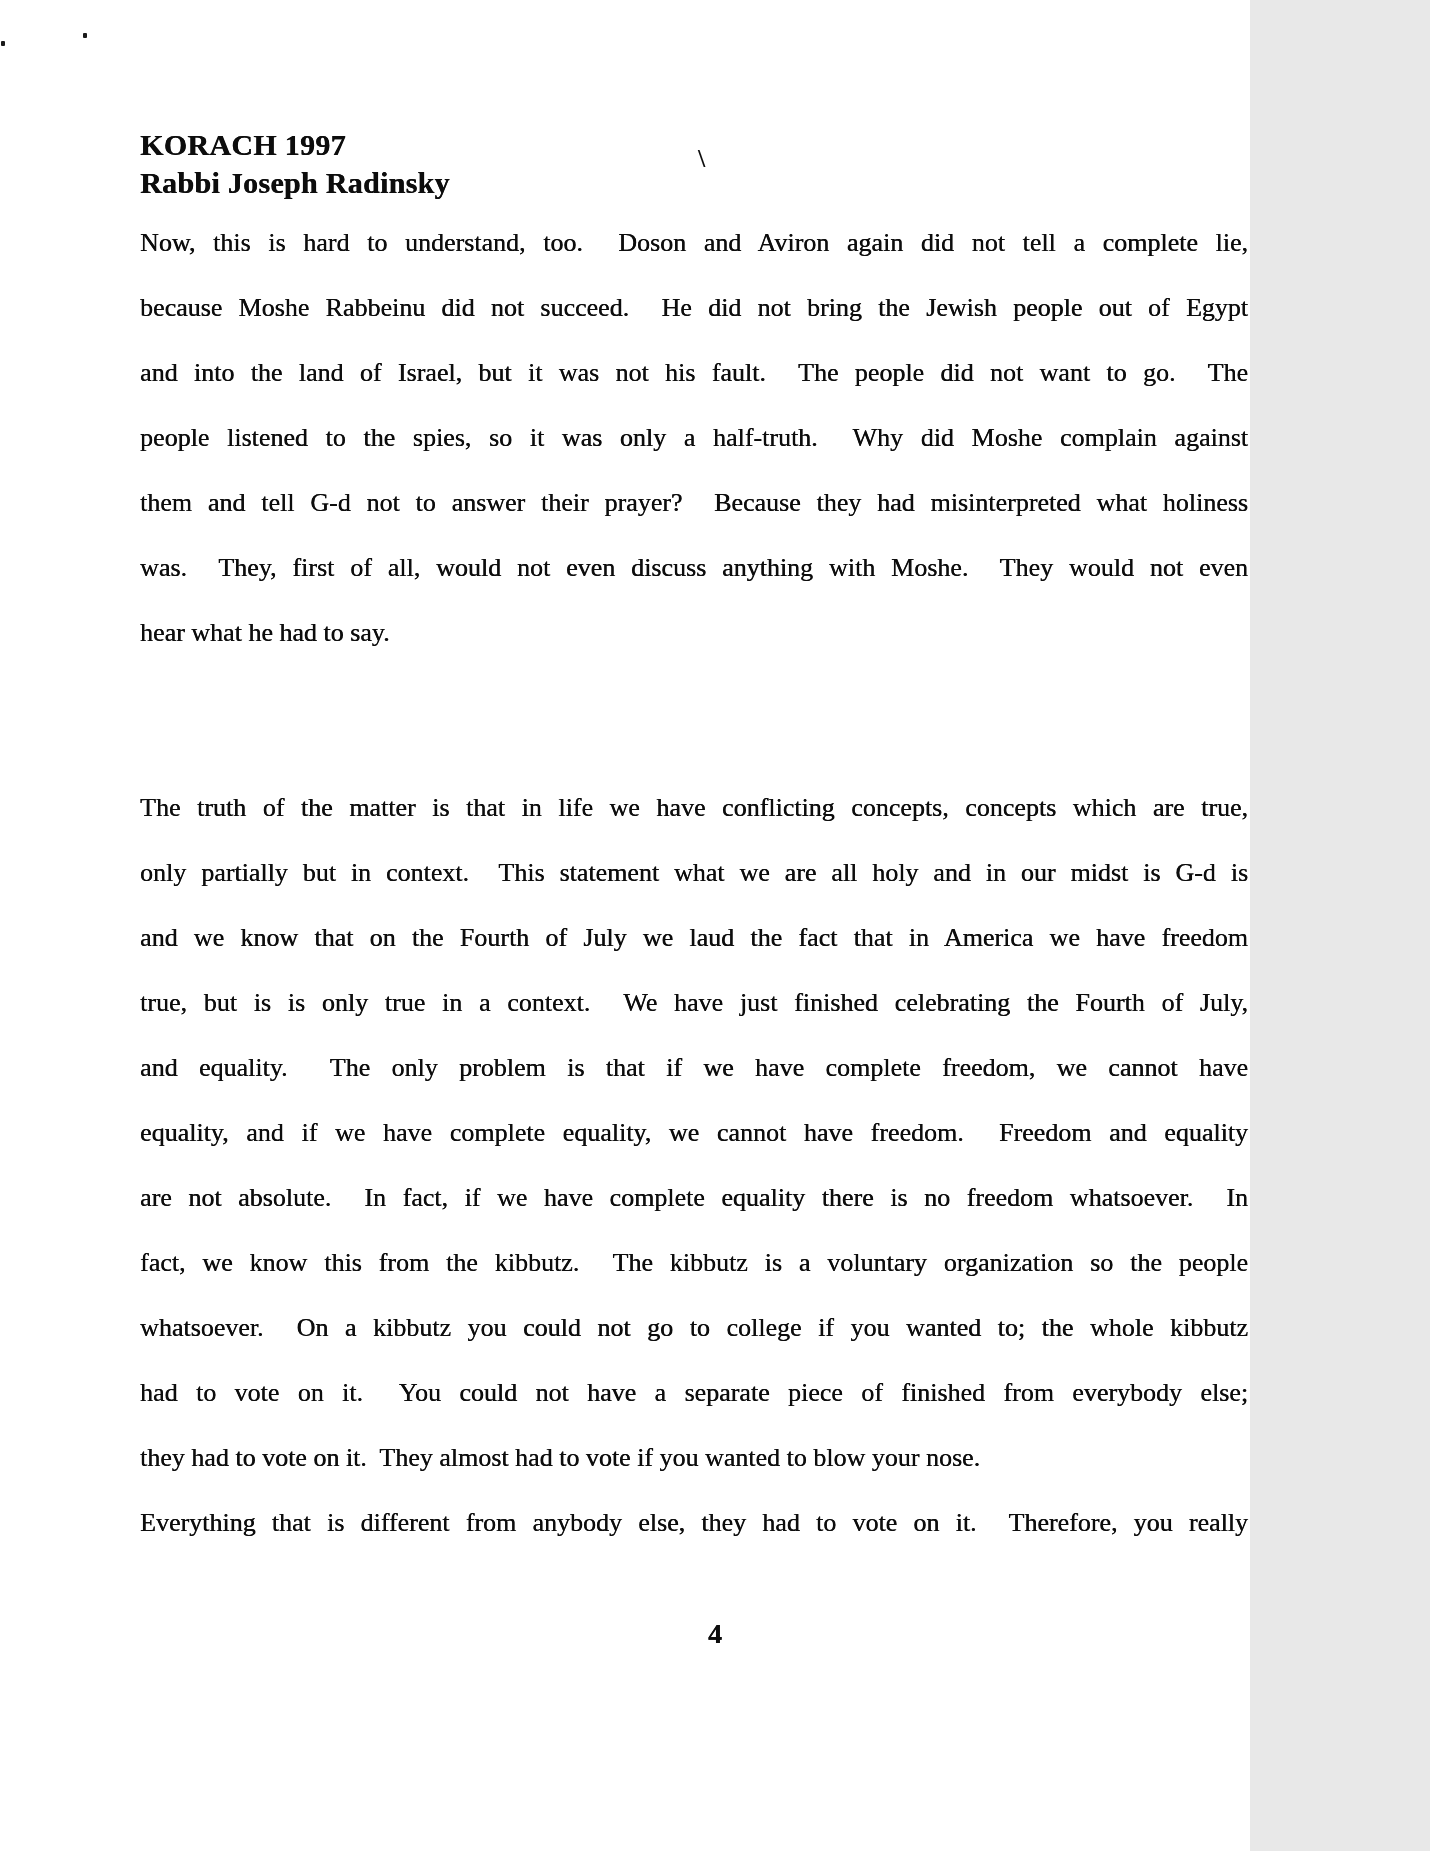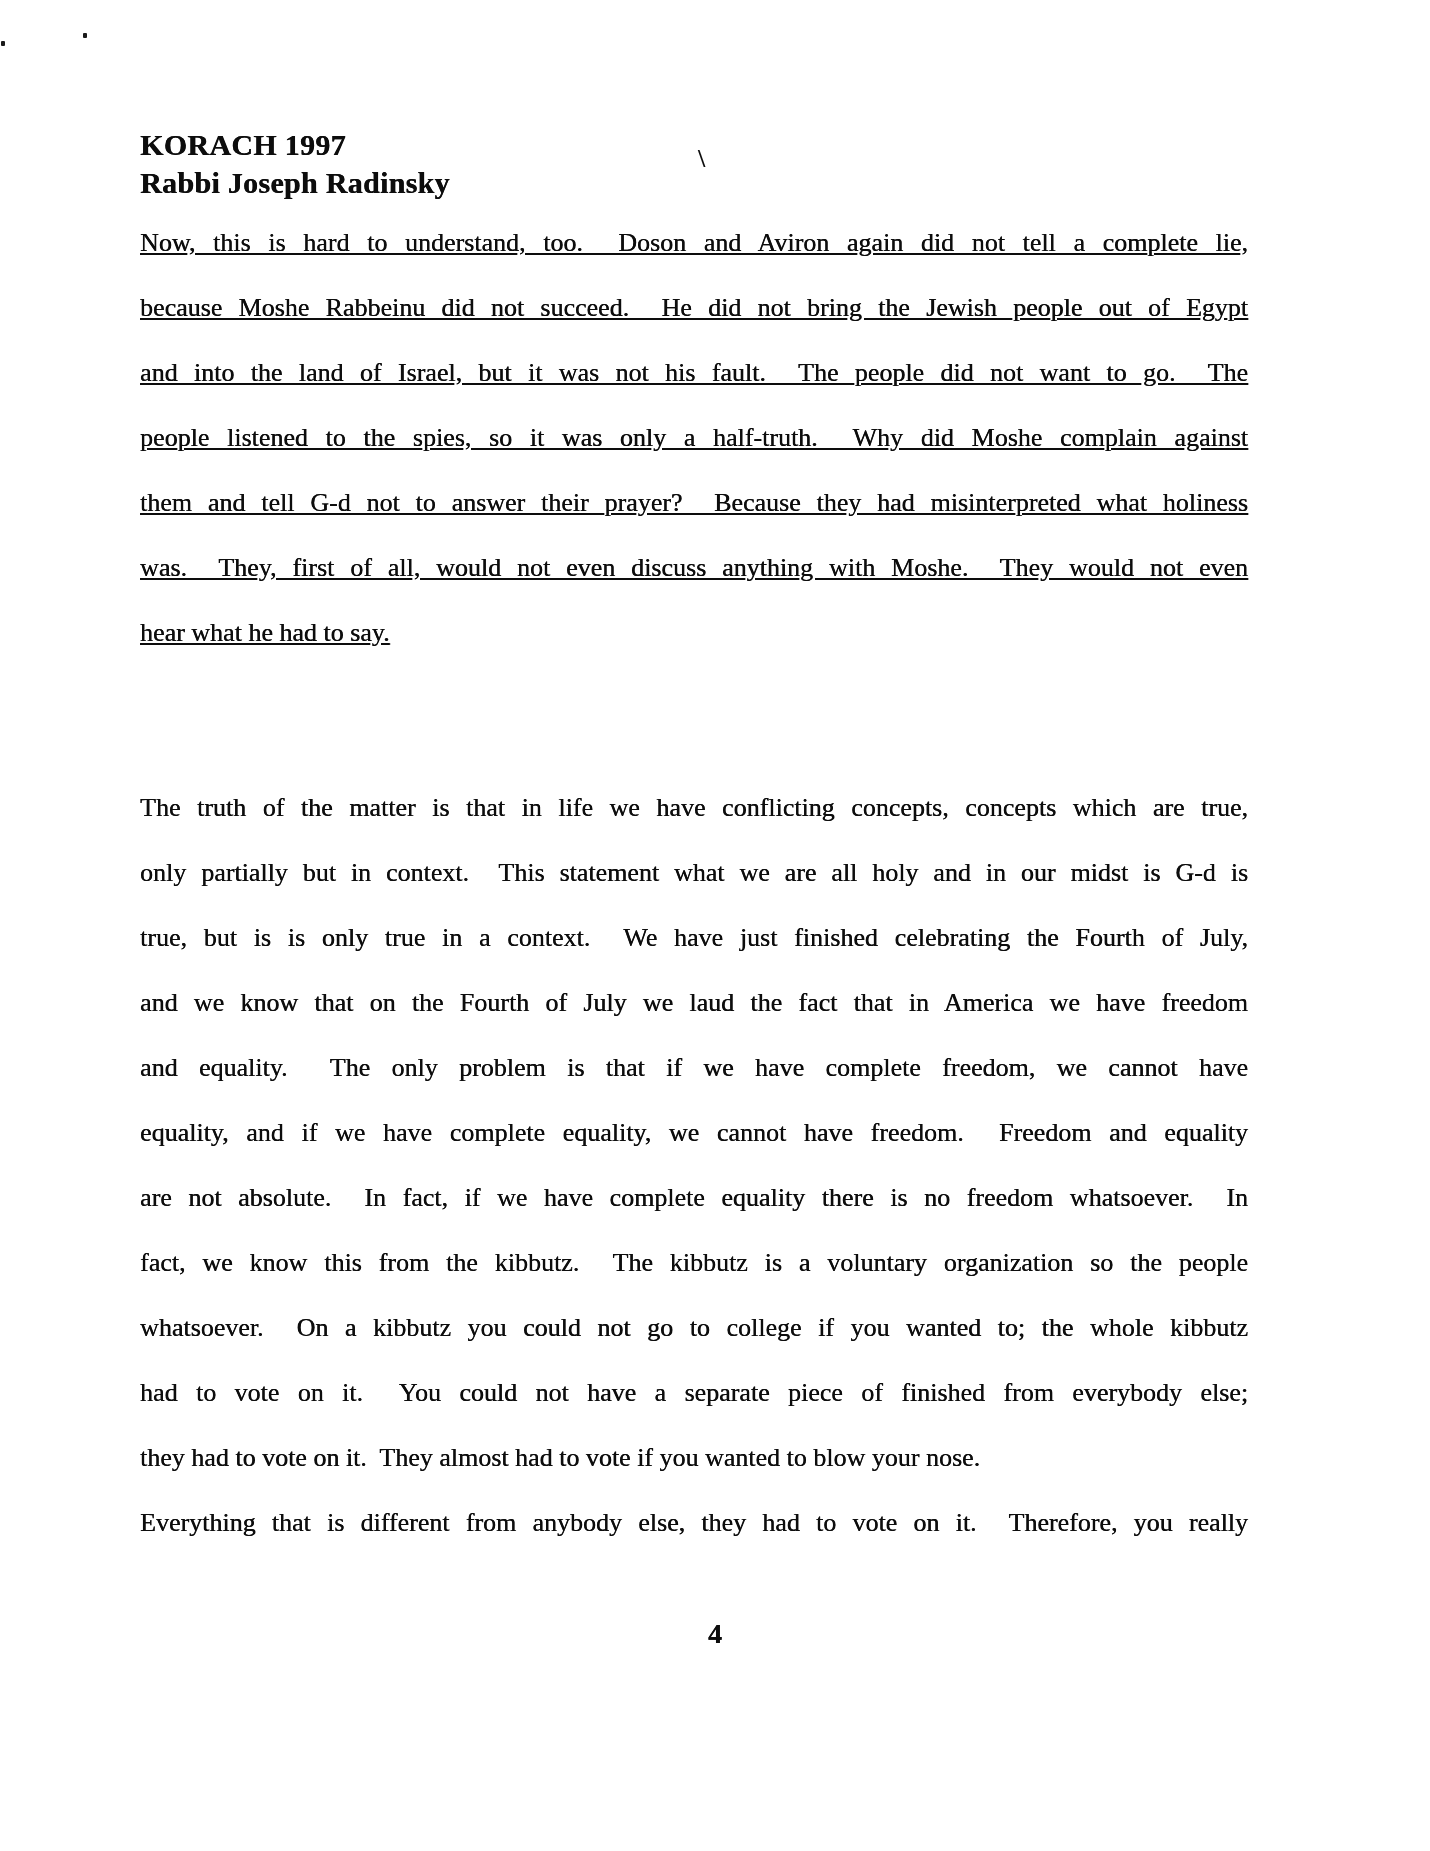--- a/index.html
+++ b/index.html
@@ -1,18 +1,18 @@
 <!DOCTYPE html>
 <html><head>
 <meta charset="utf-8">
 <style>
   html, body { margin: 0; padding: 0; background: #e8e8e8; }
   .page {
     position: relative;
-    width: 1430px;
+    width: 1250px;
     height: 1851px;
     background: #ffffff;
     font-family: "Liberation Serif", "DejaVu Serif", serif;
     color: #0d0d0d;
     overflow: hidden;
   }
   .header {
     position: absolute;
     left: 140px;
     top: 126px;
@@ -22,21 +22,21 @@
     letter-spacing: 0.3px;
     text-shadow: 0.4px 0 currentColor;
   }
   .para {
     position: absolute;
     left: 140px;
     width: 1108px;
     font-size: 26px;
     line-height: 65px;
   }
-  .para-1 { top: 210px; text-decoration: underline; }
+  .para-1 { top: 210px; }
   .para-2 { top: 775px; }
   .line {
     white-space: pre-wrap;
     text-align: justify;
     text-align-last: justify;
     text-shadow: 0.35px 0 currentColor;
   }
   .line.short {
     text-align: right;
     text-align-last: left;
@@ -89,22 +89,22 @@
     <div class="line">and into the land of Israel, but it was not his fault.  The people did not want to go.  The</div>
     <div class="line">people listened to the spies, so it was only a half-truth.  Why did Moshe complain against</div>
     <div class="line">them and tell G-d not to answer their prayer?  Because they had misinterpreted what holiness</div>
     <div class="line">was.  They, first of all, would not even discuss anything with Moshe.  They would not even</div>
     <div class="line short">hear what he had to say.</div>
   </div>
 
   <div class="para para-2">
     <div class="line">The truth of the matter is that in life we have conflicting concepts, concepts which are true,</div>
     <div class="line">only partially but in context.  This statement what we are all holy and in our midst is G-d is</div>
+    <div class="line">and we know that on the Fourth of July we laud the fact that in America we have freedom</div>
     <div class="line">true, but is is only true in a context.  We have just finished celebrating the Fourth of July,</div>
-    <div class="line">and we know that on the Fourth of July we laud the fact that in America we have freedom</div>
     <div class="line">and equality.  The only problem is that if we have complete freedom, we cannot have</div>
     <div class="line">equality, and if we have complete equality, we cannot have freedom.  Freedom and equality</div>
     <div class="line">are not absolute.  In fact, if we have complete equality there is no freedom whatsoever.  In</div>
     <div class="line">fact, we know this from the kibbutz.  The kibbutz is a voluntary organization so the people</div>
     <div class="line">whatsoever.  On a kibbutz you could not go to college if you wanted to; the whole kibbutz</div>
     <div class="line">had to vote on it.  You could not have a separate piece of finished from everybody else;</div>
     <div class="line short">they had to vote on it.  They almost had to vote if you wanted to blow your nose.</div>
     <div class="line">Everything that is different from anybody else, they had to vote on it.  Therefore, you really</div>
   </div>
 

